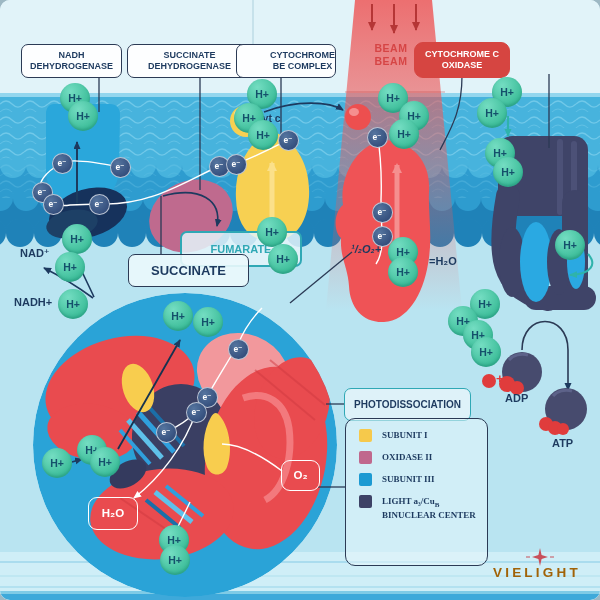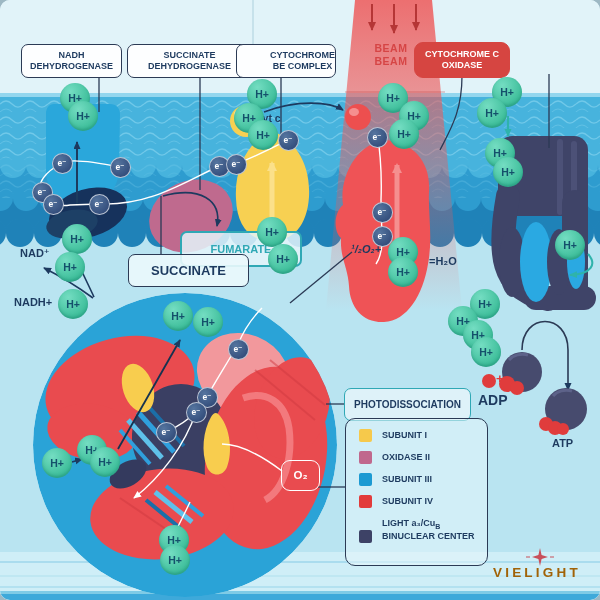--- a/index.html
+++ b/index.html
@@ -37,21 +37,21 @@
   .electron{
     width:21px;height:21px;font-size:8.5px;color:#ffffff;
     background:radial-gradient(circle at 35% 30%,#55759f,#344e7c 75%);
     border:1px solid rgba(255,255,255,.65);box-sizing:border-box;
   }
   #legend-box{
     position:absolute;left:345px;top:418px;width:143px;height:148px;
     border:1.6px solid #2b3a55;border-radius:10px;background:rgba(229,246,251,0.55);
     box-sizing:border-box;padding:11px 8px 0 13px;
   }
-  .legend-row{display:flex;align-items:flex-end;margin-bottom:10px;}
+  .legend-row{display:flex;align-items:flex-start;margin-bottom:10px;font-family:Liberation Serif, serif;}
   .swatch{width:13px;height:13px;border-radius:2px;flex:0 0 13px;margin-right:10px;margin-top:-1px;}
   .legend-label{font-size:9px;font-weight:bold;color:#1d3a5f;line-height:1.3;}
   sub{font-size:7px;}
   #brand{position:absolute;font-weight:bold;font-size:13.5px;letter-spacing:3.2px;}
 </style>
 </head>
 <body>
 
 <div id="stage">
 
@@ -274,44 +274,41 @@
 <div class="callout ghost" style="left:128px;top:254px;width:121px;height:33px;font-size:13px;">SUCCINATE</div>
 
 <div class="lbl" style="left:351px;top:243px;font-size:11px;font-style:italic;">¹/₂O₂+</div>
 
 <div class="lbl" style="left:429px;top:255px;font-size:11px;">=H₂O</div>
 
 <div class="callout teal" style="left:344px;top:388px;width:127px;height:33px;font-size:10px;">PHOTODISSOCIATION</div>
 
 <div class="callout white" style="left:281px;top:460px;width:39px;height:31px;font-size:11.5px;border-radius:9px;">O₂</div>
 
+<div class="callout white" style="left:88px;top:497px;width:50px;height:33px;font-size:11.5px;border-radius:9px;">H₂O</div>
 
 <div class="lbl" style="left:496px;top:371px;font-size:13px;color:#e03c3c;">+</div>
 
-<div class="lbl" style="left:478px;top:392px;font-size:14px;">ADP</div>
+<div class="lbl" style="left:505px;top:392px;font-size:11px;">ADP</div>
 
 <div class="lbl" style="left:552px;top:437px;font-size:11px;">ATP</div>
 
 <div id="legend-box">
   <div>
         <div class="legend-row">
           <span class="swatch" style="background: rgb(246, 201, 75);"></span>
           <span class="legend-label">SUBUNIT I</span>
         </div>
         <div class="legend-row">
           <span class="swatch" style="background: rgb(192, 104, 141);"></span>
           <span class="legend-label">OXIDASE II</span>
         </div>
         <div class="legend-row">
           <span class="swatch" style="background: rgb(28, 154, 210);"></span>
           <span class="legend-label">SUBUNIT III</span>
-        </div>
-        <div class="legend-row">
-          <span class="swatch" style="background: rgb(226, 59, 59);"></span>
-          <span class="legend-label">SUBUNIT IV</span>
         </div>
       </div>
   <div class="legend-row">
     <span class="swatch" id="heme-swatch" style="background: rgb(61, 66, 102);"></span>
     <span class="legend-label">
       <span><span>LIGHT a₃/Cu</span><sub>B</sub></span><br>
       <span>BINUCLEAR CENTER</span>
     </span>
   </div>
 </div>

